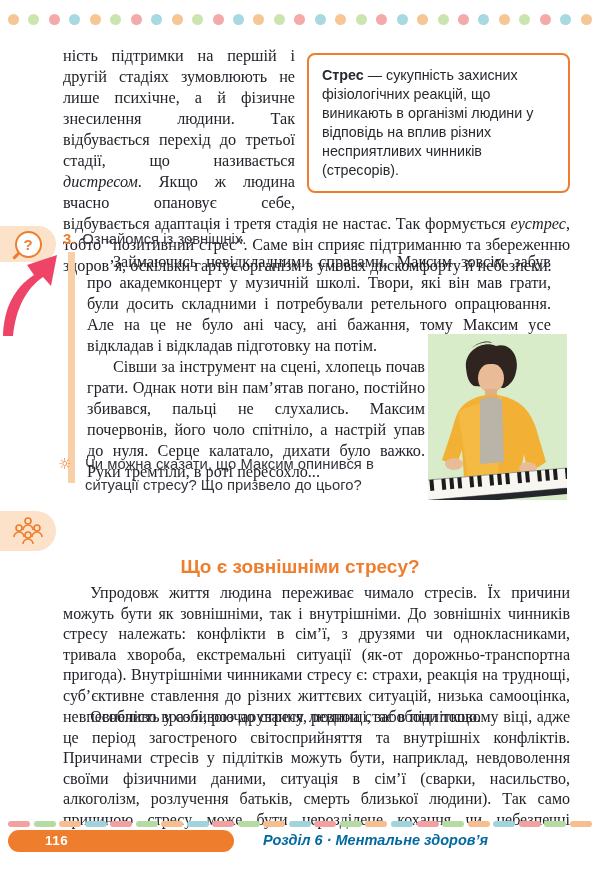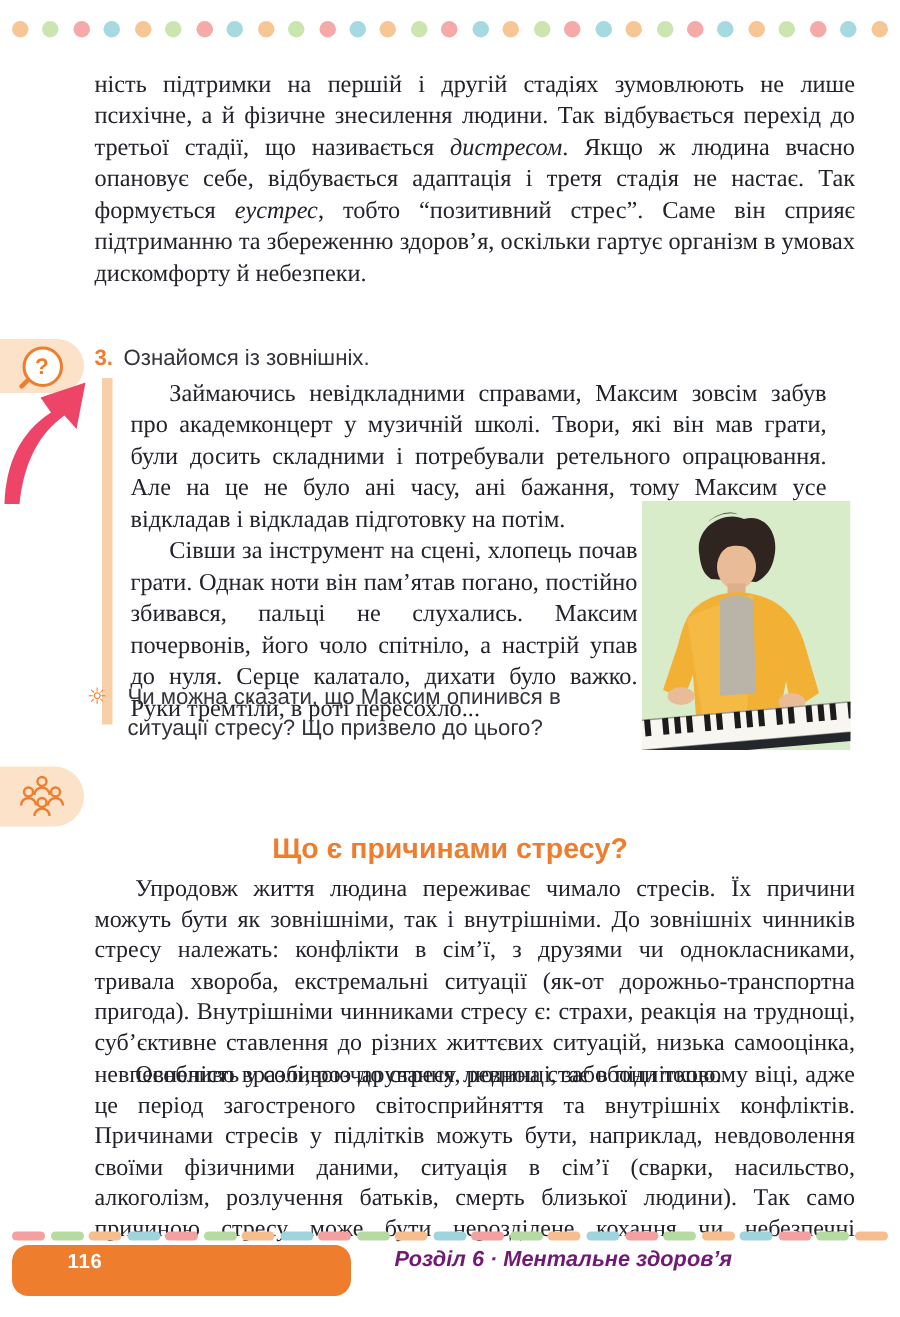--- a/index.html
+++ b/index.html
@@ -73,27 +73,27 @@
   .heading { position: absolute; left: 0; top: 556px; width: 600px; text-align: center;
     font-family: "Liberation Sans", "DejaVu Sans", sans-serif;
     font-weight: bold; font-size: 19px; color: var(--accent); }
   .bodypar { position: absolute; left: 63px; width: 507px;
     font-size: 16px; line-height: 20.6px; text-align: justify;
     text-indent: 1.7em; hyphens: auto; }
   .sp1 { top: 583px; font-family: Liberation Serif, serif; }
   .sp2 { top: 707px; }
 
   
-  .pill { position: absolute; left: 8px; top: 830px; width: 226px; height: 34px;
+  .pill { position: absolute; left: 8px; top: 830px; width: 226px; height: 22px;
     background: var(--accent); border-radius: 11px; color: #fff;
     font-family: "Liberation Sans", sans-serif; font-weight: bold;
     font-size: 13.5px; line-height: 22px; padding-left: 37px; letter-spacing: 0.5px; }
   .chapter { position: absolute; left: 263px; top: 832px;
     font-family: "Liberation Sans", "DejaVu Sans", sans-serif;
-    font-style: italic; font-weight: bold; font-size: 14.5px; color: #701a75; }
+    font-style: italic; font-weight: bold; font-size: 14.5px; color: #0369a1; }
 </style>
 </head>
 <body>
 
 <div class="page" style="--accent: #ee7d2e; --peach: #fbe2c8; --bar: #f8cfa6; --pink: #ee4468;">
 
   <div class="dots-row">
       <span class="dot" style="background: rgb(246, 198, 149);"></span>
       <span class="dot" style="background: rgb(203, 229, 176);"></span>
       <span class="dot" style="background: rgb(244, 170, 168);"></span>
@@ -119,20 +119,23 @@
       <span class="dot" style="background: rgb(244, 170, 168);"></span>
       <span class="dot" style="background: rgb(166, 217, 224);"></span>
       <span class="dot" style="background: rgb(246, 198, 149);"></span>
       <span class="dot" style="background: rgb(203, 229, 176);"></span>
       <span class="dot" style="background: rgb(244, 170, 168);"></span>
       <span class="dot" style="background: rgb(166, 217, 224);"></span>
       <span class="dot" style="background: rgb(246, 198, 149);"></span>
     </div>
 
   <div class="intro">
+    <div class="defbox">
+      <b>Стрес</b><span> — сукупність захисних фізіологічних реакцій, що виникають в організмі людини у відповідь на вплив різних несприятливих чинників (стресорів).</span>
+    </div>
     <span>ність підтримки на першій і другій стадіях зумовлюють не лише психічне, а й фізичне знесилення людини. Так відбувається перехід до третьої стадії, що називається </span><i>дистресом</i><span>. Якщо ж людина вчасно опановує себе, відбувається адаптація і третя стадія не настає. Так формується </span><i>еустрес</i><span>, тобто “позитивний стрес”. Саме він сприяє підтриманню та збереженню здоров’я, оскільки гартує організм в умовах дискомфорту й небезпеки.</span>
   </div>
 
   <div class="tab tab3">
     <span class="qcircle">
         <span>?</span>
       </span>
   </div>
 
   <div class="arrow-wrap">
@@ -210,21 +213,21 @@
           <path d="M3,22 a5,5 0 0 1 10,0"></path>
         <circle cx="26" cy="13" r="3"></circle>
           <path d="M21,22 a5,5 0 0 1 10,0"></path>
         <circle cx="17" cy="20" r="3"></circle>
           <path d="M12,29 a5,5 0 0 1 10,0"></path>
       </g>
     </svg>
   </div>
 
 
-  <div class="heading">Що є причинами стресу?</div>
+  <div class="heading">Що є зовнішніми стресу?</div>
 
   <div class="bodypar sp1">Упродовж життя людина переживає чимало стресів. Їх причини можуть бути як зовнішніми, так і внутрішніми. До зовнішніх чинників стресу належать: конфлікти в сім’ї, з друзями чи однокласниками, тривала хвороба, екстремальні ситуації (як-от дорожньо-транспортна пригода). Внутрішніми чинниками стресу є: страхи, реакція на труднощі, суб’єктивне ставлення до різних життєвих ситуацій, низька самооцінка, невпевненість у собі, розчарування, ревнощі, забобони тощо.</div>
   <div class="bodypar sp2">Особливо вразливою до стресу людина стає в підлітковому віці, адже це період загостреного світосприйняття та внутрішніх конфліктів. Причинами стресів у підлітків можуть бути, наприклад, невдоволення своїми фізичними даними, ситуація в сім’ї (сварки, насильство, алкоголізм, розлучення батьків, смерть близької людини). Так само причиною стресу може бути нерозділене кохання чи небезпечні захоплення.</div>
 
   <div class="dashes-row">
       <span class="dash" style="background: rgb(242, 160, 160);"></span>
       <span class="dash" style="background: rgb(181, 219, 162);"></span>
       <span class="dash" style="background: rgb(246, 190, 143);"></span>
       <span class="dash" style="background: rgb(159, 212, 220);"></span>
       <span class="dash" style="background: rgb(242, 160, 160);"></span>

